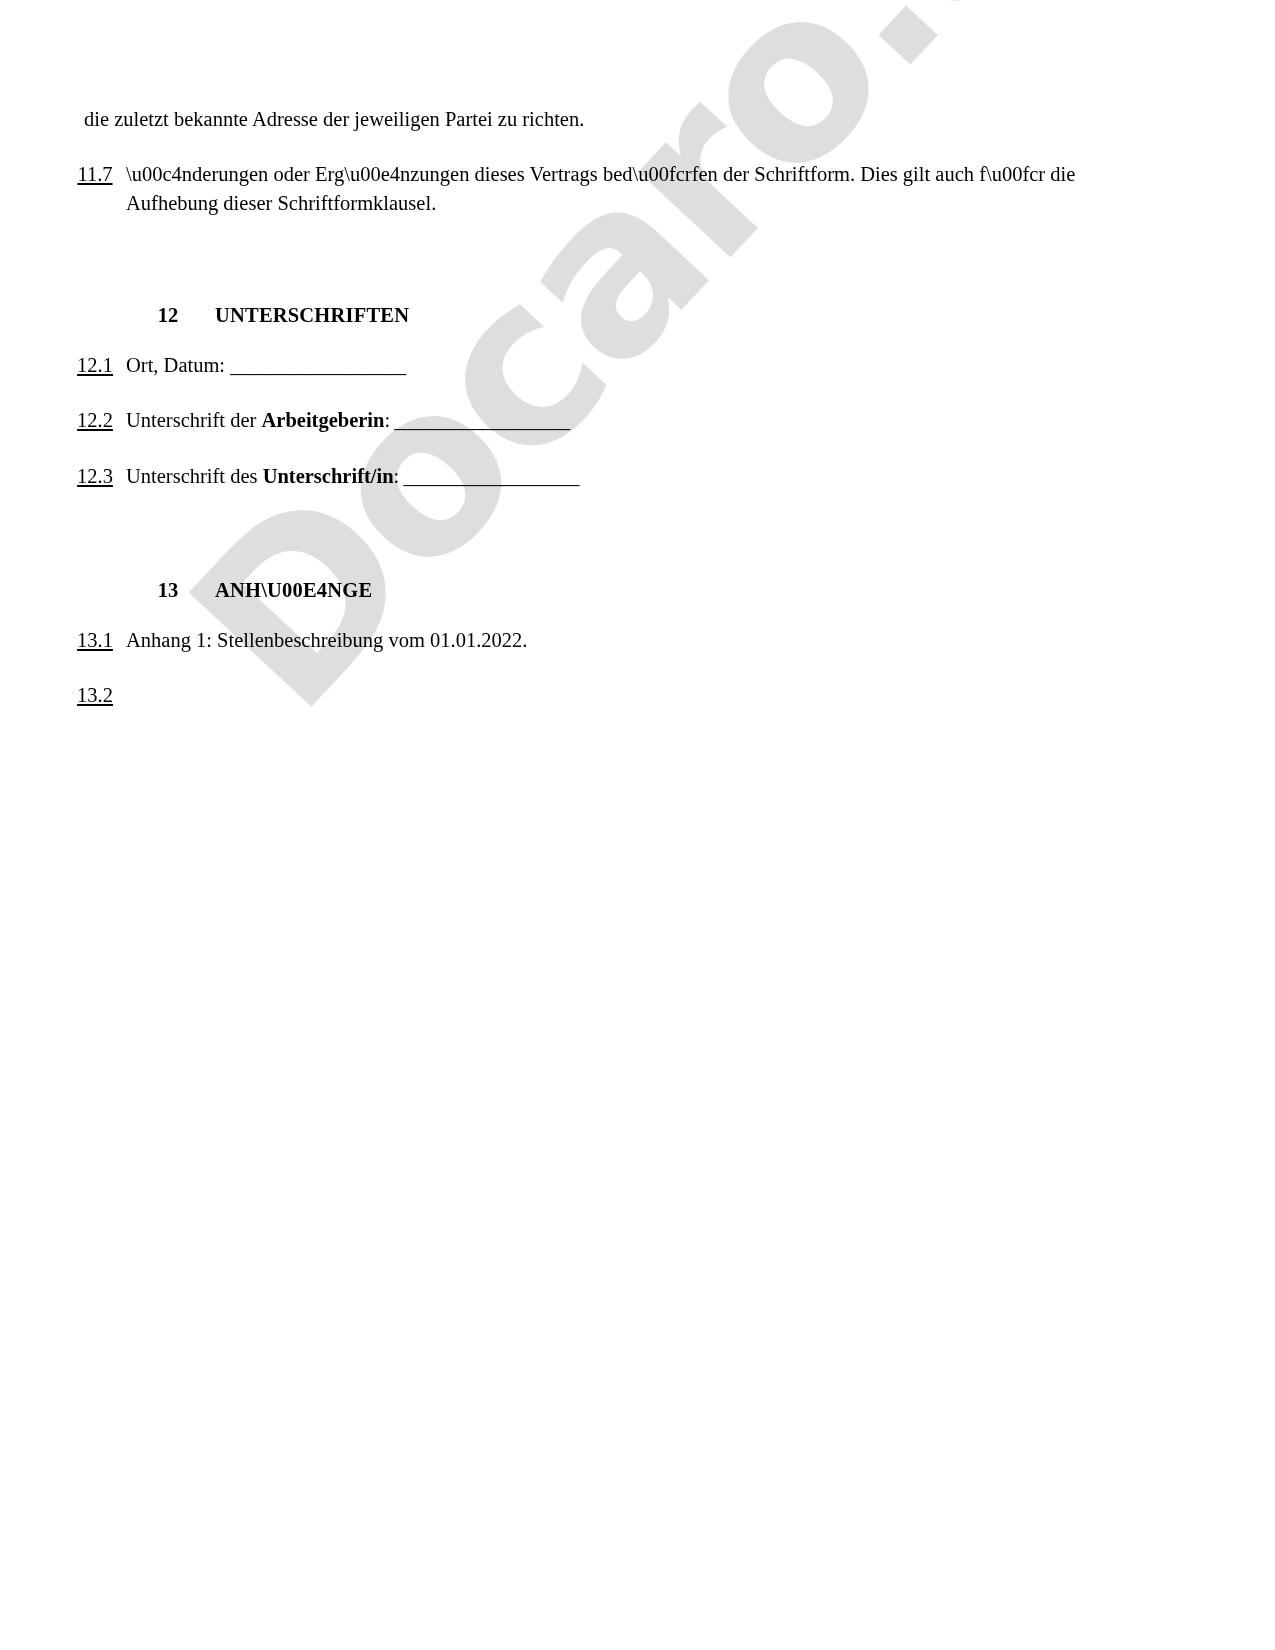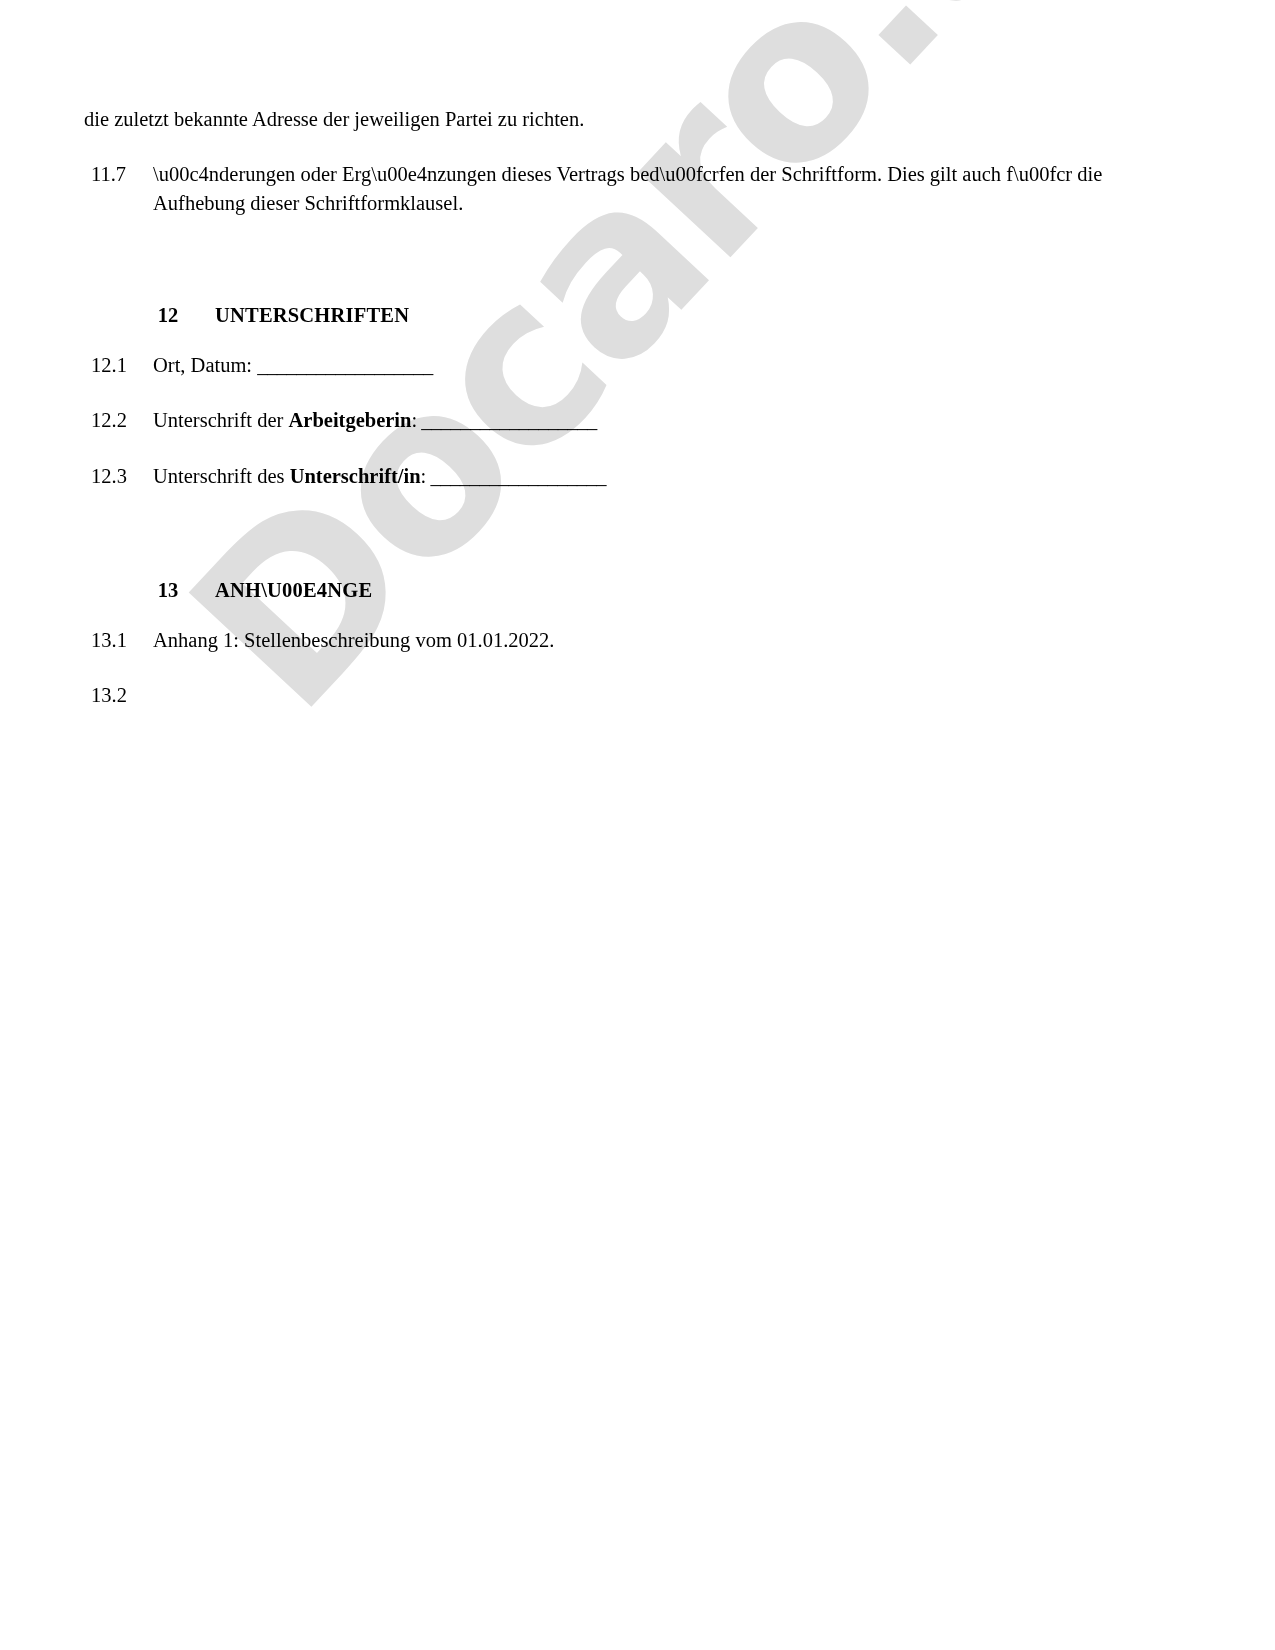--- a/index.html
+++ b/index.html
@@ -54,22 +54,23 @@
     position: relative;
     display: flex;
     align-items: flex-start;
     margin: 0 0 26px 0;
     font-size: 20.5px;
     line-height: 1.42;
   }
   .para .num {
     flex: 0 0 auto;
     width: 62px;
-    margin-left: 91px;
-    text-align: left;
+    margin-left: 64px;
+    text-align: center;
+    text-decoration: underline;
   }
   .para .body {
     flex: 1 1 auto;
     padding-right: 117px;
   }
 
   .cont-para {
     margin: 0 0 26px 0;
     padding: 0 230px 0 84px;
     font-size: 20.5px;

